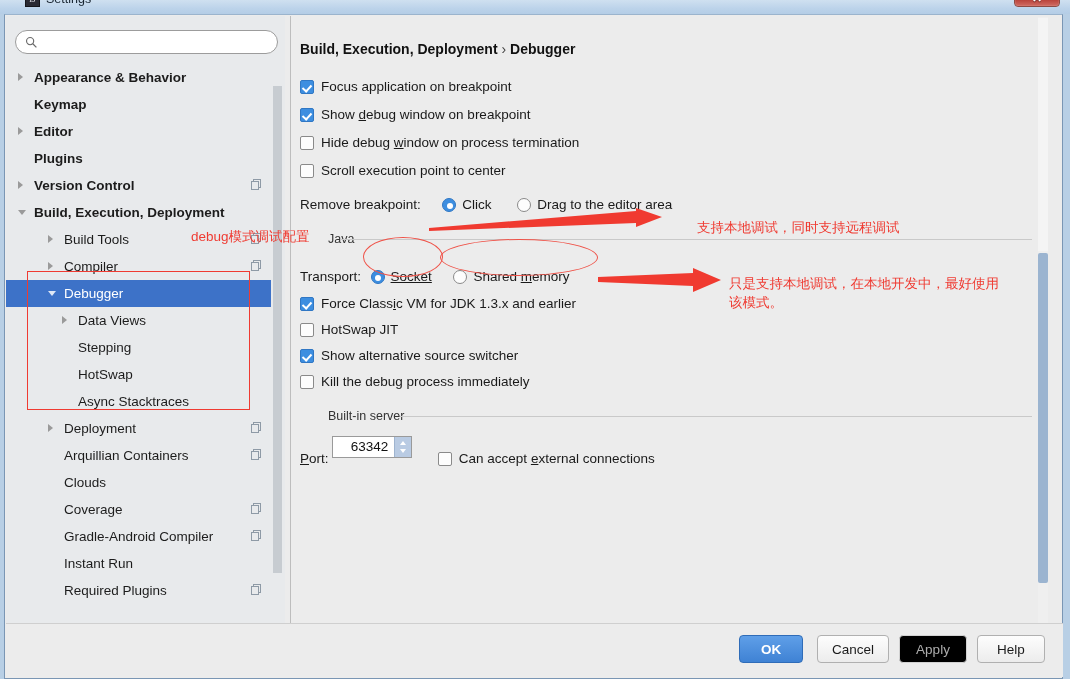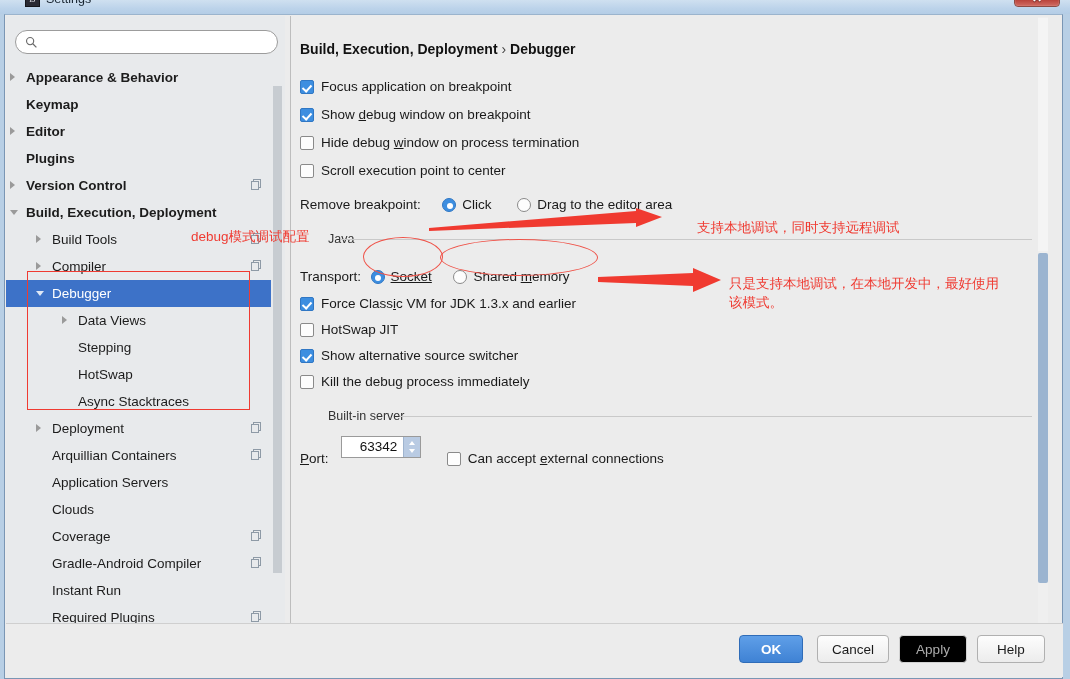--- a/index.html
+++ b/index.html
@@ -80,22 +80,22 @@
   .tree-row.top{ font-weight:bold; font-size:13.5px; }
   .tree-row.sel{ background:#3d72c8; color:#ffffff; }
   .tw{ display:inline-block; width:16px; text-align:left; }
   .tw i{
     display:inline-block; width:0; height:0; vertical-align:middle;
     margin-bottom:2px;
   }
   .tw i.right{ border-left:5px solid #9a9a9a; border-top:4px solid transparent; border-bottom:4px solid transparent; }
   .tw i.down{ border-top:5px solid #9a9a9a; border-left:4px solid transparent; border-right:4px solid transparent; }
   .tree-row.sel .tw i.down{ border-top-color:#dfe8f6; }
-  .indent1{ padding-left:4px; }
-  .indent2{ padding-left:30px; }
+  .indent1{ padding-left:12px; }
+  .indent2{ padding-left:42px; }
   .indent3{ padding-left:56px; }
   .copy-badge{
     position:absolute; right:8px; top:7px; width:12px; height:12px;
   }
   .copy-badge .b1{
     position:absolute; left:2px; top:0; width:8px; height:9px;
     border:1px solid #8e9aa6; background:#e8eaec;
   }
   .copy-badge .b2{
     position:absolute; left:0; top:2px; width:8px; height:9px;
@@ -275,21 +275,20 @@
           <div class="tree-row indent3"><span class="tw"></span><span>HotSwap</span></div>
           <div class="tree-row indent3"><span class="tw"></span><span>Async Stacktraces</span></div>
           <div class="tree-row indent2"><span class="tw"><i class="right"></i></span><span>Deployment</span><span class="copy-badge">
               <span class="b1"></span>
               <span class="b2"></span>
             </span></div>
           <div class="tree-row indent2"><span class="tw"></span><span>Arquillian Containers</span><span class="copy-badge">
               <span class="b1"></span>
               <span class="b2"></span>
             </span></div>
-          <div class="tree-row indent2"><span class="tw"></span><span>Application Servers</span></div>
           <div class="tree-row indent2"><span class="tw"></span><span>Clouds</span></div>
           <div class="tree-row indent2"><span class="tw"></span><span>Coverage</span><span class="copy-badge">
               <span class="b1"></span>
               <span class="b2"></span>
             </span></div>
           <div class="tree-row indent2"><span class="tw"></span><span>Gradle-Android Compiler</span><span class="copy-badge">
               <span class="b1"></span>
               <span class="b2"></span>
             </span></div>
           <div class="tree-row indent2"><span class="tw"></span><span>Instant Run</span></div>
@@ -362,21 +361,21 @@
         <span class="cb off"></span><span>Kill the debug process immediately</span>
       </div>
 
       <div class="grp" style="top:392px;right:9px;left:9px">
         <span class="lbl">Built-in server</span>
         <span class="line" style="left:100px"></span>
       </div>
 
       <div class="opt-row" style="top:420px;height:24px;line-height:24px">
         <span><span class="u">P</span>ort:</span>
-        <span style="display:inline-block;position:relative;width:82px;height:33px;vertical-align:-6px;margin-left:9px">
+        <span style="display:inline-block;position:relative;width:82px;height:33px;vertical-align:-6px;">
           <span id="port-field">
             <span id="port-value">63342</span>
             <span id="port-spin">
               <span class="up"></span>
               <span class="dn"></span>
             </span>
           </span>
         </span>
         <span style="display:inline-block;width:16px"></span>
         <span><span class="cb off"></span><span>Can accept <span class="u">e</span>xternal connections</span></span>

